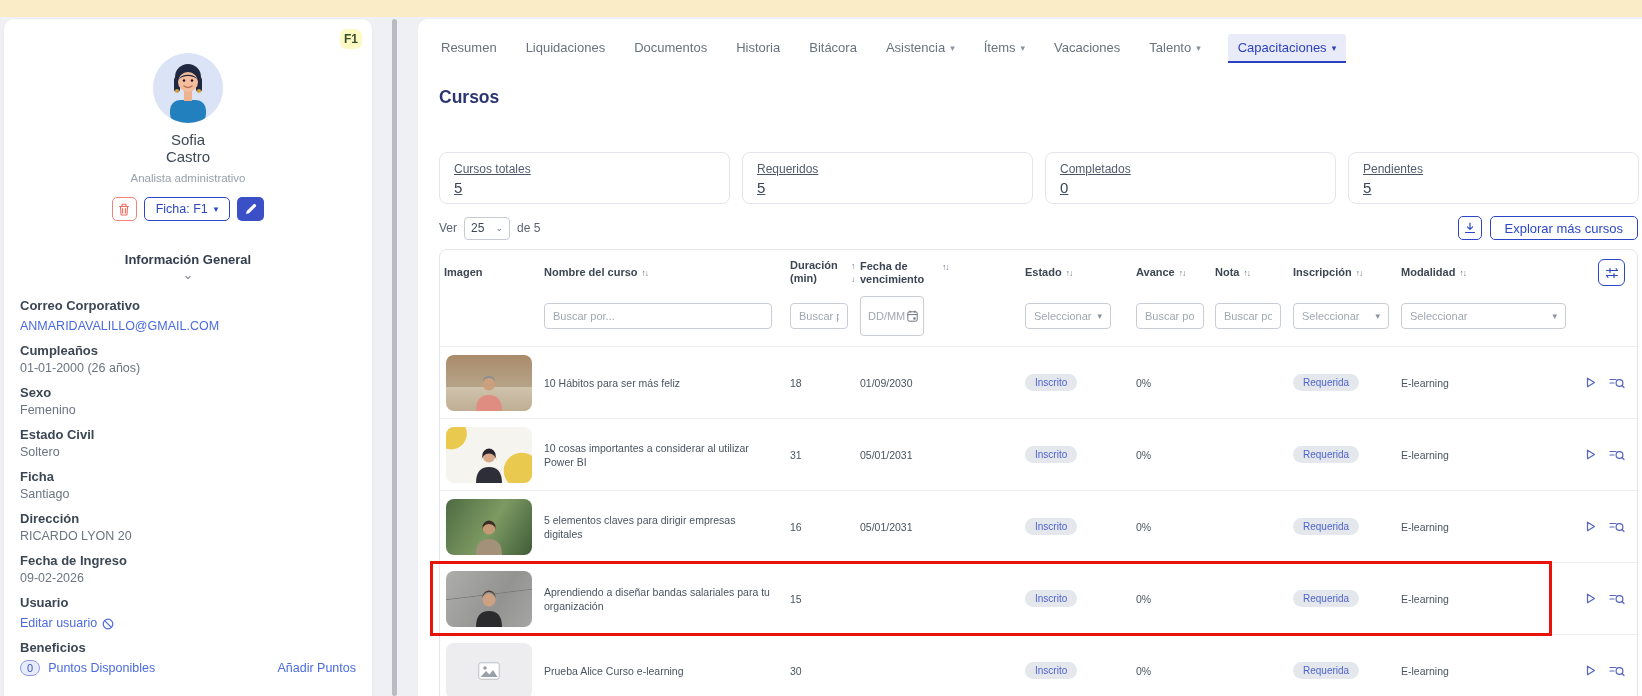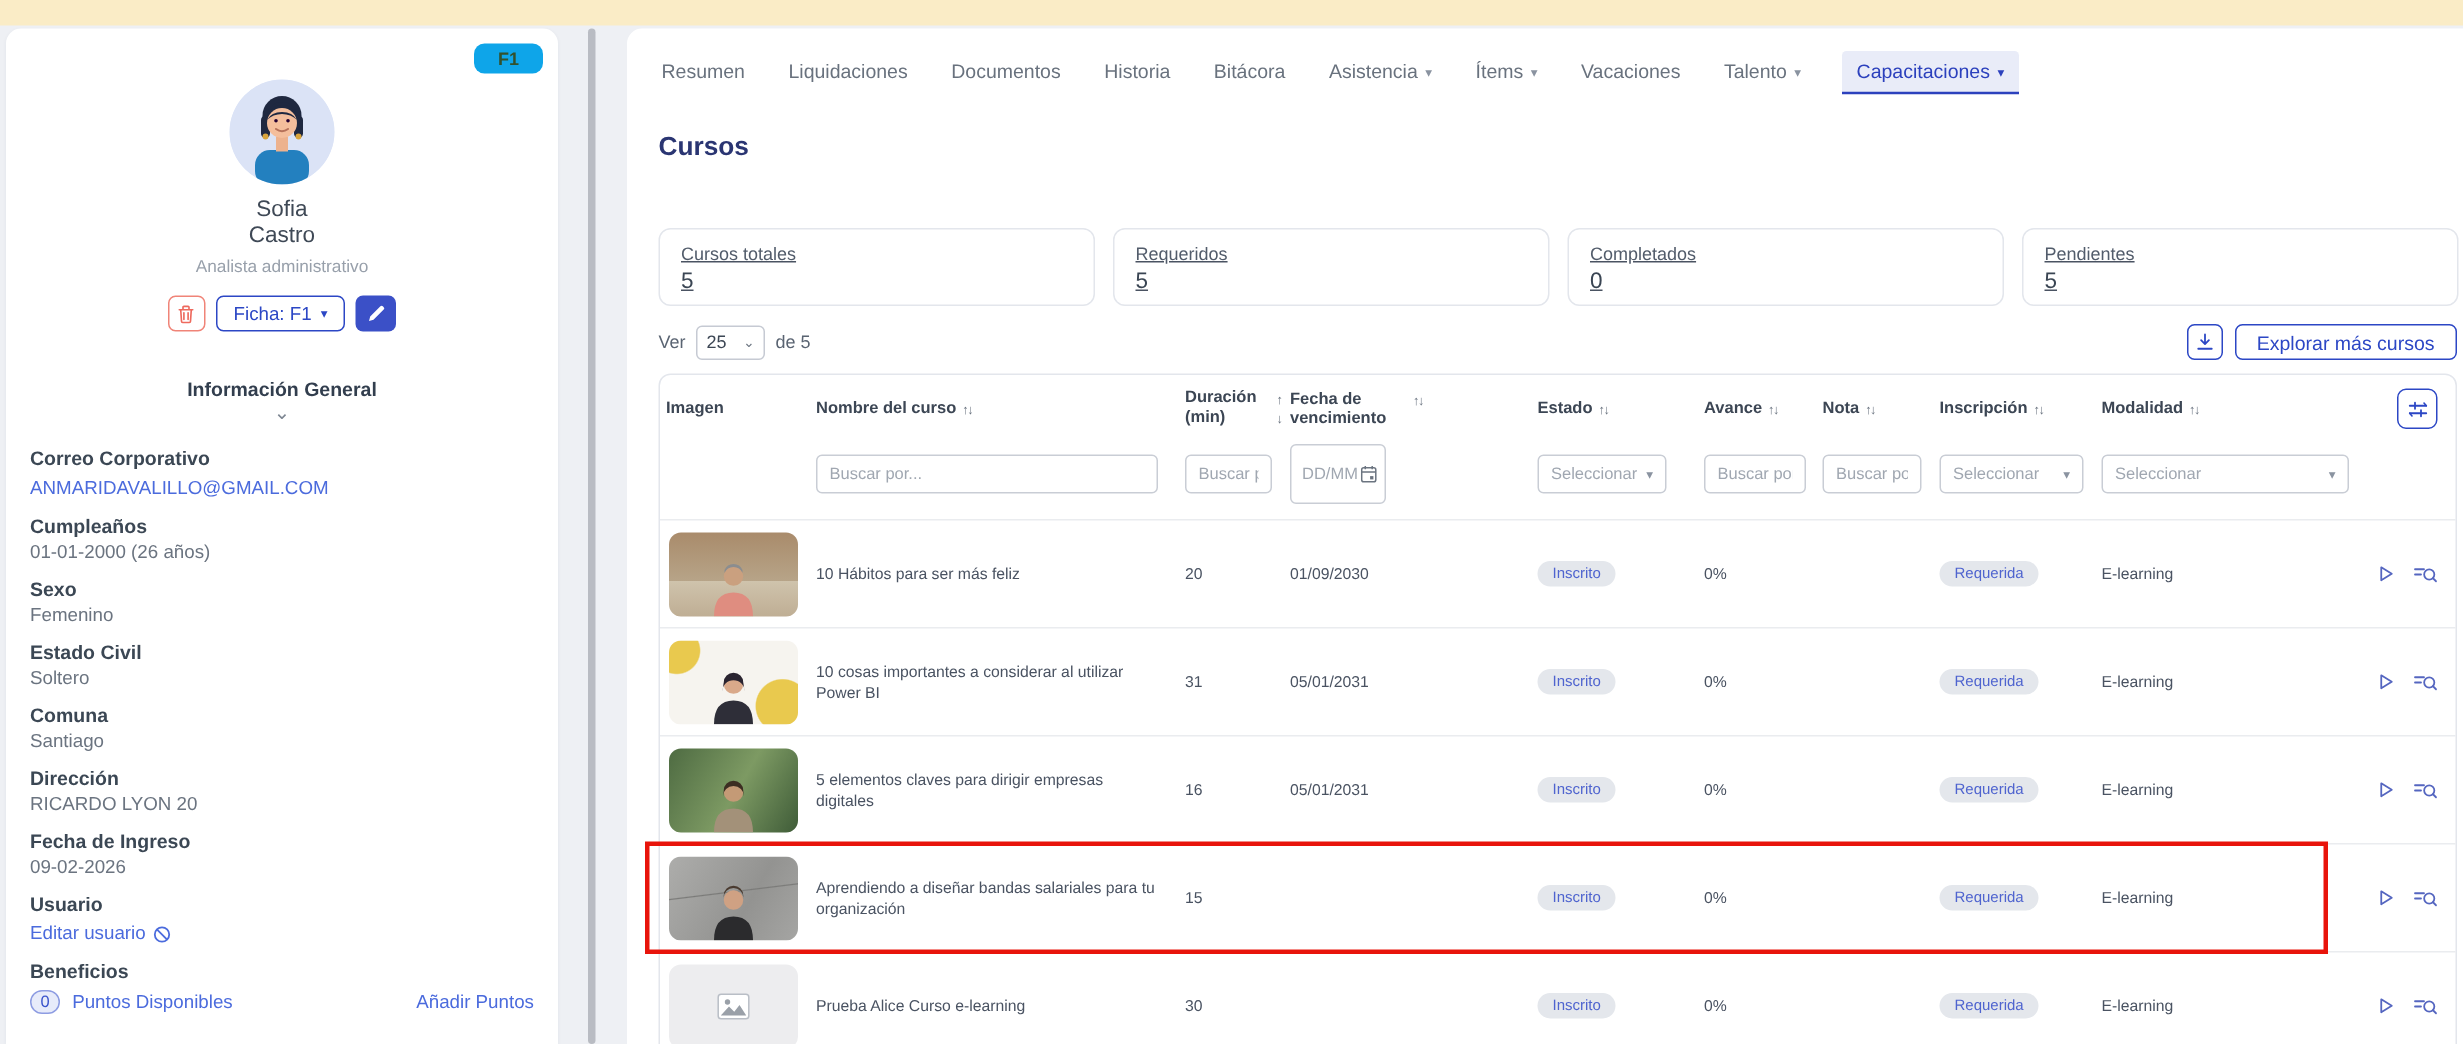--- a/index.html
+++ b/index.html
@@ -16,22 +16,22 @@
 
   
   .sidebar {
     position:absolute; left:4px; top:19px; width:368px; height:677px;
     background:#fff; border-radius:10px 10px 0 0;
     box-shadow:0 1px 3px rgba(40,50,80,.06);
     padding:10px 16px 0 16px;
   }
   .ficha-badge {
     position:absolute; top:10px; right:10px;
-    background:#0ea5e9; color:#33512c; font-size:12px; font-weight:bold;
-    padding:3px 16px; border-radius:7px;
+    background:#fef9c3; color:#33512c; font-size:12px; font-weight:bold;
+    padding:3px 4px; border-radius:7px;
   }
   .avatar-wrap { display:flex; justify-content:center; margin-top:24px; }
   .avatar { width:70px; height:70px; border-radius:50%; background:#dbe3f6; overflow:hidden; }
   .emp-name { text-align:center; margin-top:8px; font-size:15px; color:#3f4956; line-height:17px; font-weight:400; }
   .emp-role { text-align:center; margin-top:7px; font-size:11.5px; color:#98a0ab; }
   .btn-row { display:flex; justify-content:center; align-items:center; gap:7px; margin-top:13px; }
   .btn-trash { width:25px; height:24px; border:1px solid #f08478; border-radius:5px; background:#fff;
     display:flex; align-items:center; justify-content:center; cursor:pointer; }
   .btn-ficha { height:24px; border:1px solid #2c47c5; border-radius:5px; background:#fff; color:#2c47c5;
     font-size:12.5px; padding:0 11px; display:flex; align-items:center; gap:6px; cursor:pointer; }
@@ -198,21 +198,21 @@
     </div>
     <div class="fgroup">
       <div class="flabel">Sexo</div>
       <div class="fval">Femenino</div>
     </div>
     <div class="fgroup">
       <div class="flabel">Estado Civil</div>
       <div class="fval">Soltero</div>
     </div>
     <div class="fgroup">
-      <div class="flabel">Comuna</div>
+      <div class="flabel">Ficha</div>
       <div class="fval">Santiago</div>
     </div>
     <div class="fgroup">
       <div class="flabel">Dirección</div>
       <div class="fval">RICARDO LYON 20</div>
     </div>
     <div class="fgroup">
       <div class="flabel">Fecha de Ingreso</div>
       <div class="fval">09-02-2026</div>
     </div>
@@ -410,21 +410,21 @@
       <div class="tcell">
           <div class="thumb t1">
         <svg class="person" width="40" height="40" viewBox="0 0 40 40">
               <circle cx="20" cy="13" r="6.5" fill="#caa07f"></circle>
               <path d="M14,11 a6.5,6.5 0 0 1 12,0 l0,-2 a6.5,6.5 0 0 0 -12,0 Z" fill="#8b8d8f"></path>
               <path d="M7,40 Q7,24 20,24 Q33,24 33,40 Z" fill="#df8d80"></path>
             </svg>
       </div>
         </div>
       <div class="tcell name-cell">10 Hábitos para ser más feliz</div>
-      <div class="tcell">20</div>
+      <div class="tcell">18</div>
       <div class="tcell">01/09/2030</div>
       <div class="tcell"><span class="badge">Inscrito</span></div>
       <div class="tcell">0%</div>
       <div class="tcell"></div>
       <div class="tcell"><span class="badge">Requerida</span></div>
       <div class="tcell">E-learning</div>
       <div class="actions-cell">
         <button class="row-action">
             <svg width="13" height="13" viewBox="0 0 13 13">
               <path d="M3.5,2.2 L10.5,6.5 L3.5,10.8 Z" stroke="#5566c0" stroke-width="1.2" fill="none" stroke-linejoin="round"></path>

